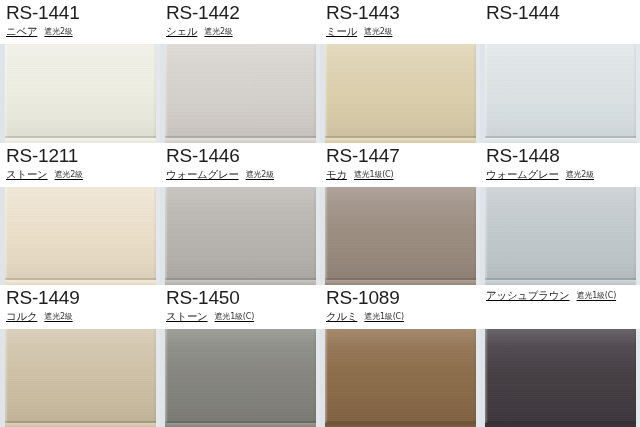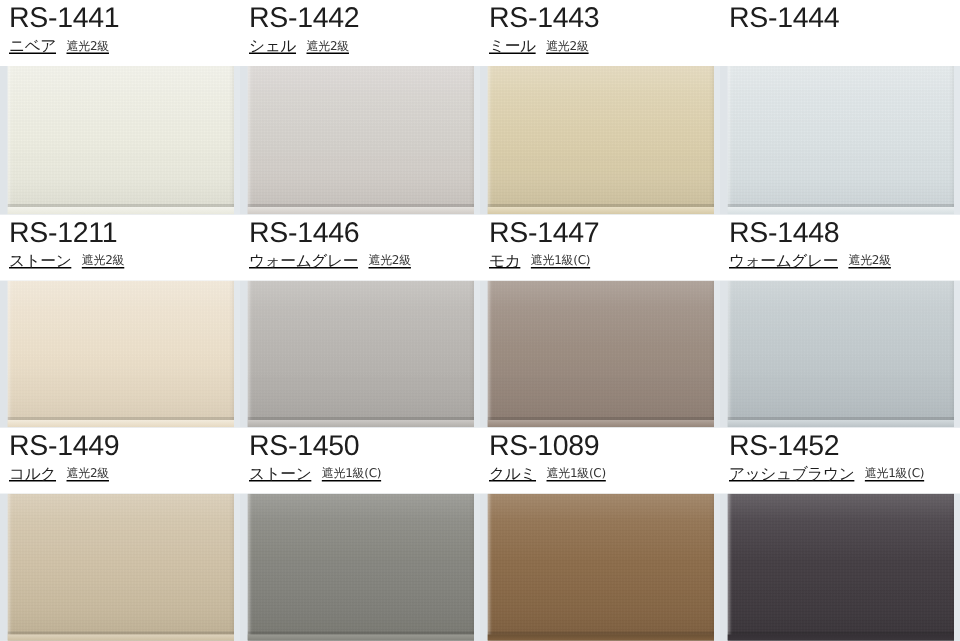--- a/index.html
+++ b/index.html
@@ -342,21 +342,20 @@
           <div class="rail">
             <div class="rail-top"></div>
             <div class="rail-body" style="background: linear-gradient(rgb(107, 81, 53), rgb(132, 100, 67));"></div>
           </div>
         </div>
       </div>
     </div>
     <div class="cell">
       <div class="gutter-left"></div>
       <div class="label-band">
-        <span class="code">RS-1452</span>
         <span class="sub-row"><span class="jp-name">アッシュブラウン</span><span class="grade">遮光1級(C)</span></span>
       </div>
       <div class="swatch-wrap">
         <div class="swatch">
           <div class="fabric" style="background: linear-gradient(rgb(74, 68, 74) 0%, rgb(68, 62, 67) 55%, rgb(61, 56, 61) 100%);"></div>
           <div class="texture"></div>
           <div class="shade"></div>
           <div class="edge-left"></div>
           <div class="edge-right"></div>
           <div class="rail">

